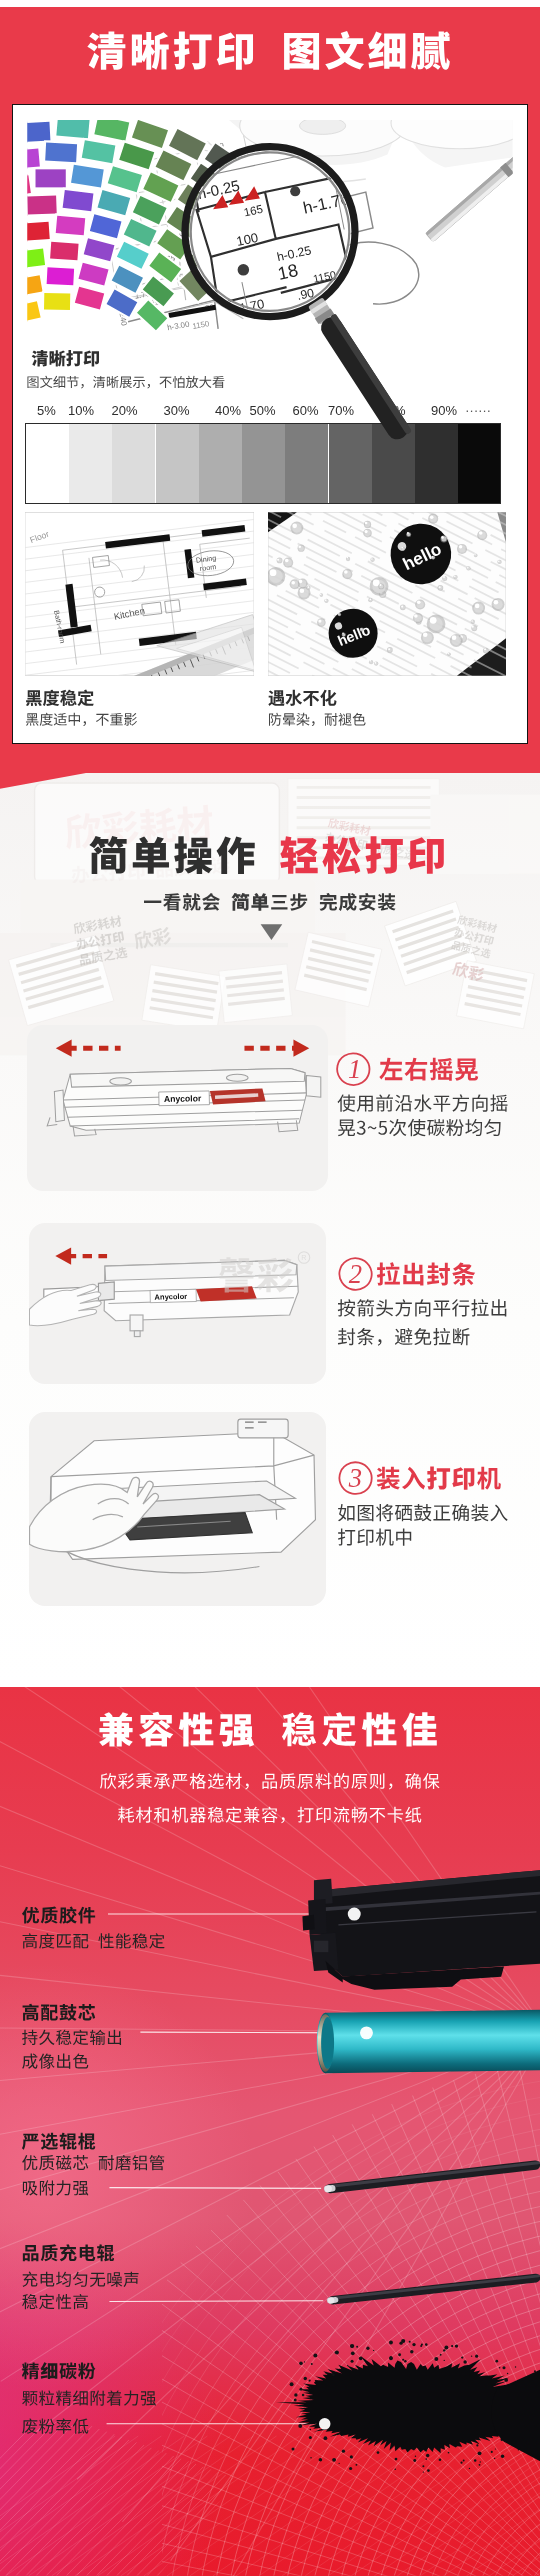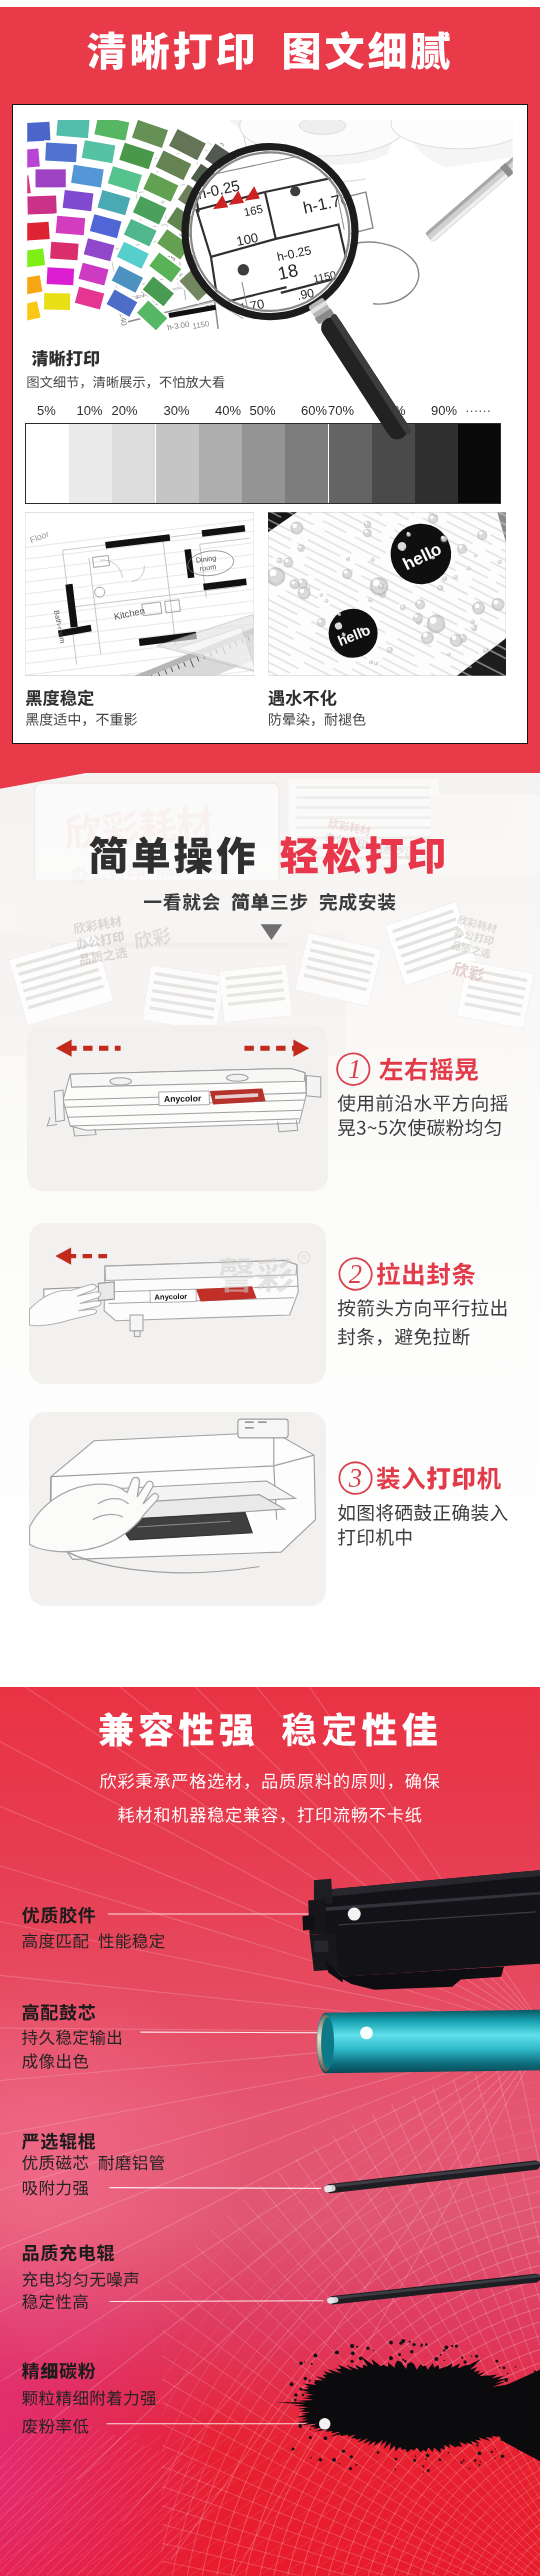--- a/index.html
+++ b/index.html
@@ -394,26 +394,26 @@
         <use href="#gRff0c" transform="translate(166.5 0) scale(0.01850)"></use>
         <use href="#gR4e0d" transform="translate(185.0 0) scale(0.01850)"></use>
         <use href="#gR6015" transform="translate(203.5 0) scale(0.01850)"></use>
         <use href="#gR653e" transform="translate(222.0 0) scale(0.01850)"></use>
         <use href="#gR5927" transform="translate(240.5 0) scale(0.01850)"></use>
         <use href="#gR770b" transform="translate(259.0 0) scale(0.01850)"></use>
       </g>
     </svg>
     <div class="abs" style="left:25px;top:403px;width:475px;height:14.4px;font-size:13px;color:#2e2e2e;">
       <span style="position:absolute;left:0px;top:0;width:43px;text-align:center;">5%</span>
-      <span style="position:absolute;left:43px;top:0;width:43px;text-align:center;">10%</span>
+      <span style="position:absolute;left:43px;top:0;width:43px;">10%</span>
       <span style="position:absolute;left:78px;top:0;width:43px;text-align:center;">20%</span>
       <span style="position:absolute;left:130px;top:0;width:43px;text-align:center;">30%</span>
       <span style="position:absolute;left:173px;top:0;width:43px;text-align:right;">40%</span>
       <span style="position:absolute;left:216px;top:0;width:43px;text-align:center;">50%</span>
-      <span style="position:absolute;left:259px;top:0;width:43px;text-align:right;">60%</span>
+      <span style="position:absolute;left:259px;top:0;width:43px;text-align:center;">60%</span>
       <span style="position:absolute;left:303px;top:0;width:43px;text-align:left;">70%</span>
       <span style="position:absolute;left:346px;top:0;width:43px;text-align:center;">80%</span>
       <span style="position:absolute;left:389px;top:0;width:43px;text-align:right;">90%</span>
       <span style="position:absolute;left:432px;top:-2.9px;width:43px;text-align:center;letter-spacing:0.7px;color:#555;">......</span>
     </div>
     <div class="abs" style="left:25px;top:423px;width:474px;height:79px;border:0.7px solid #2b2b2b;">
       <div style="position:absolute;left:0px;top:0;width:43px;height:79px;background:#ffffff;"></div>
       <div style="position:absolute;left:43px;top:0;width:43px;height:79px;background:#eaeaea;"></div>
       <div style="position:absolute;left:86px;top:0;width:43px;height:79px;background:#dcdcdc;"></div>
       <div style="position:absolute;left:130px;top:0;width:43px;height:79px;background:#c5c5c5;"></div>

